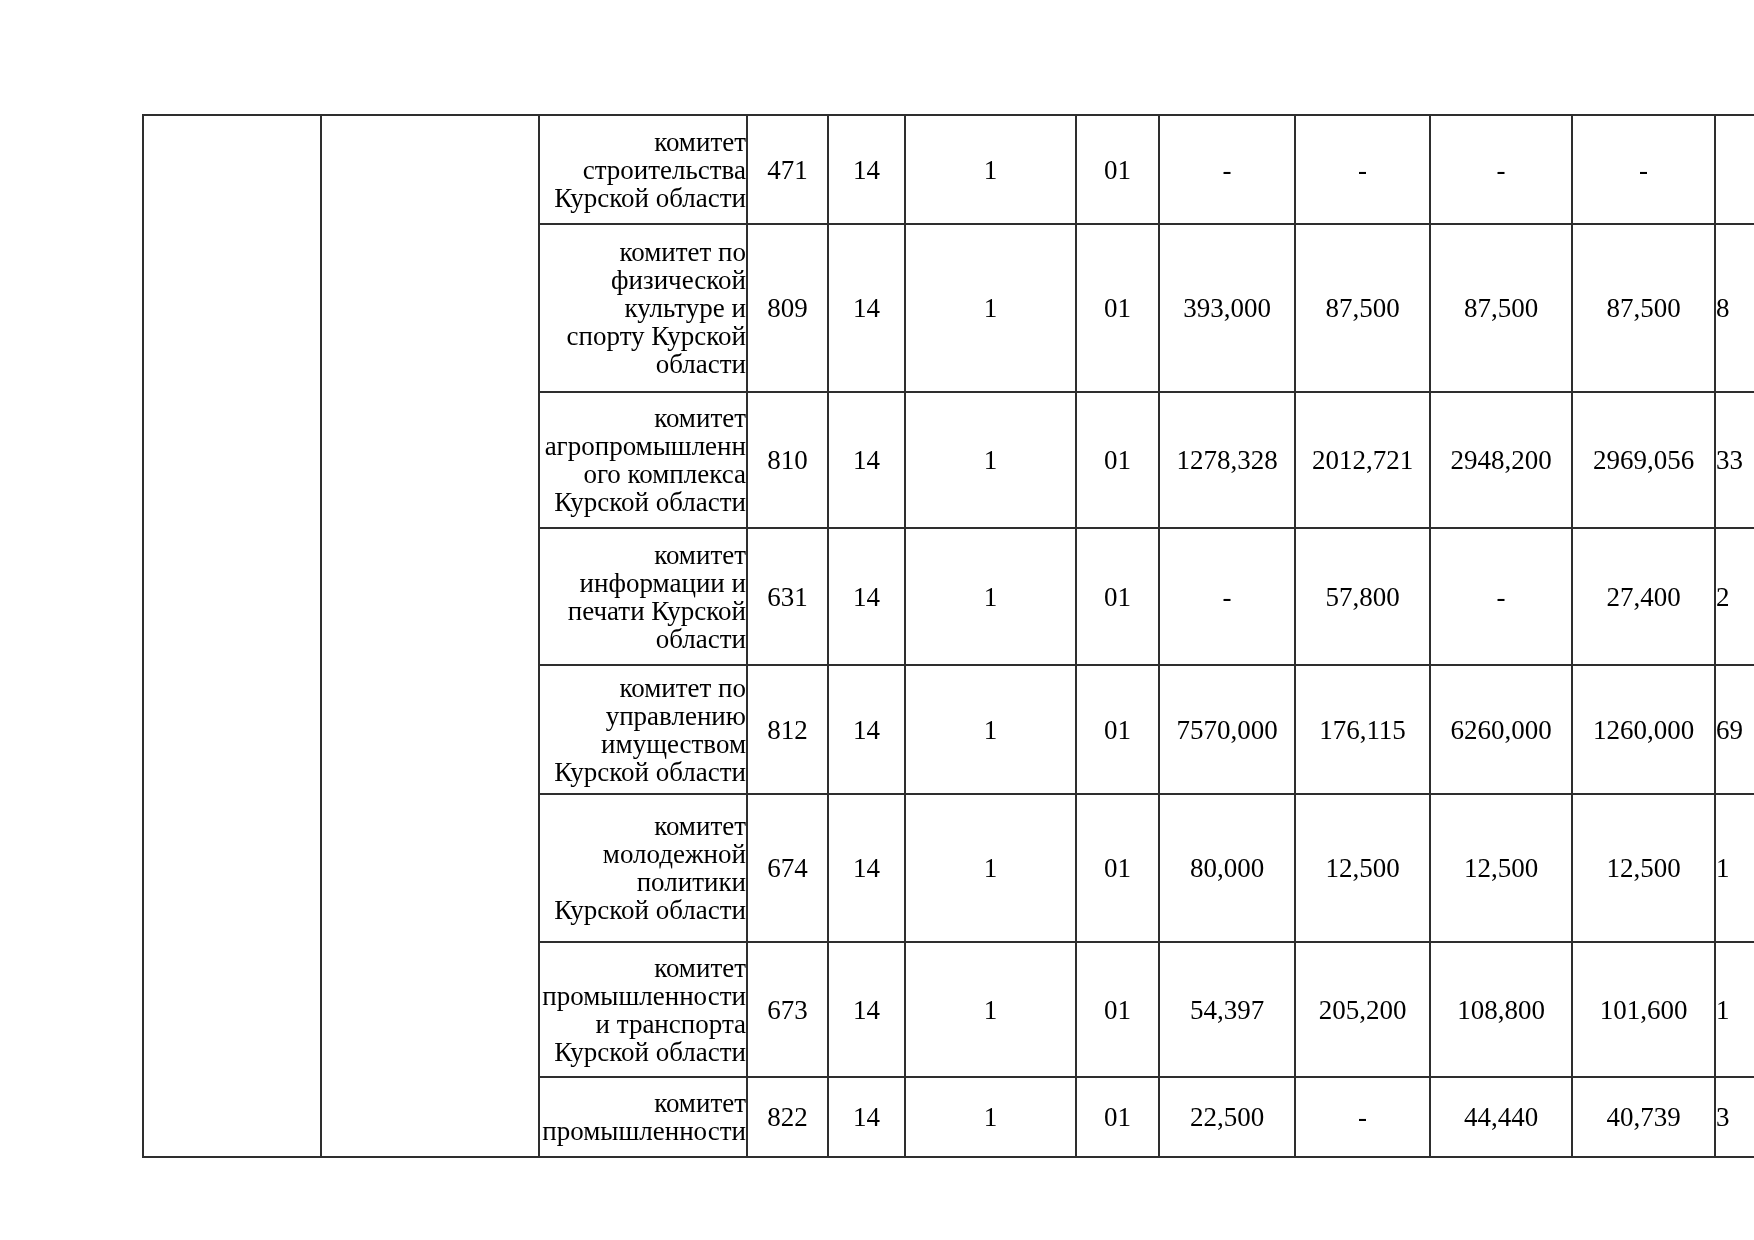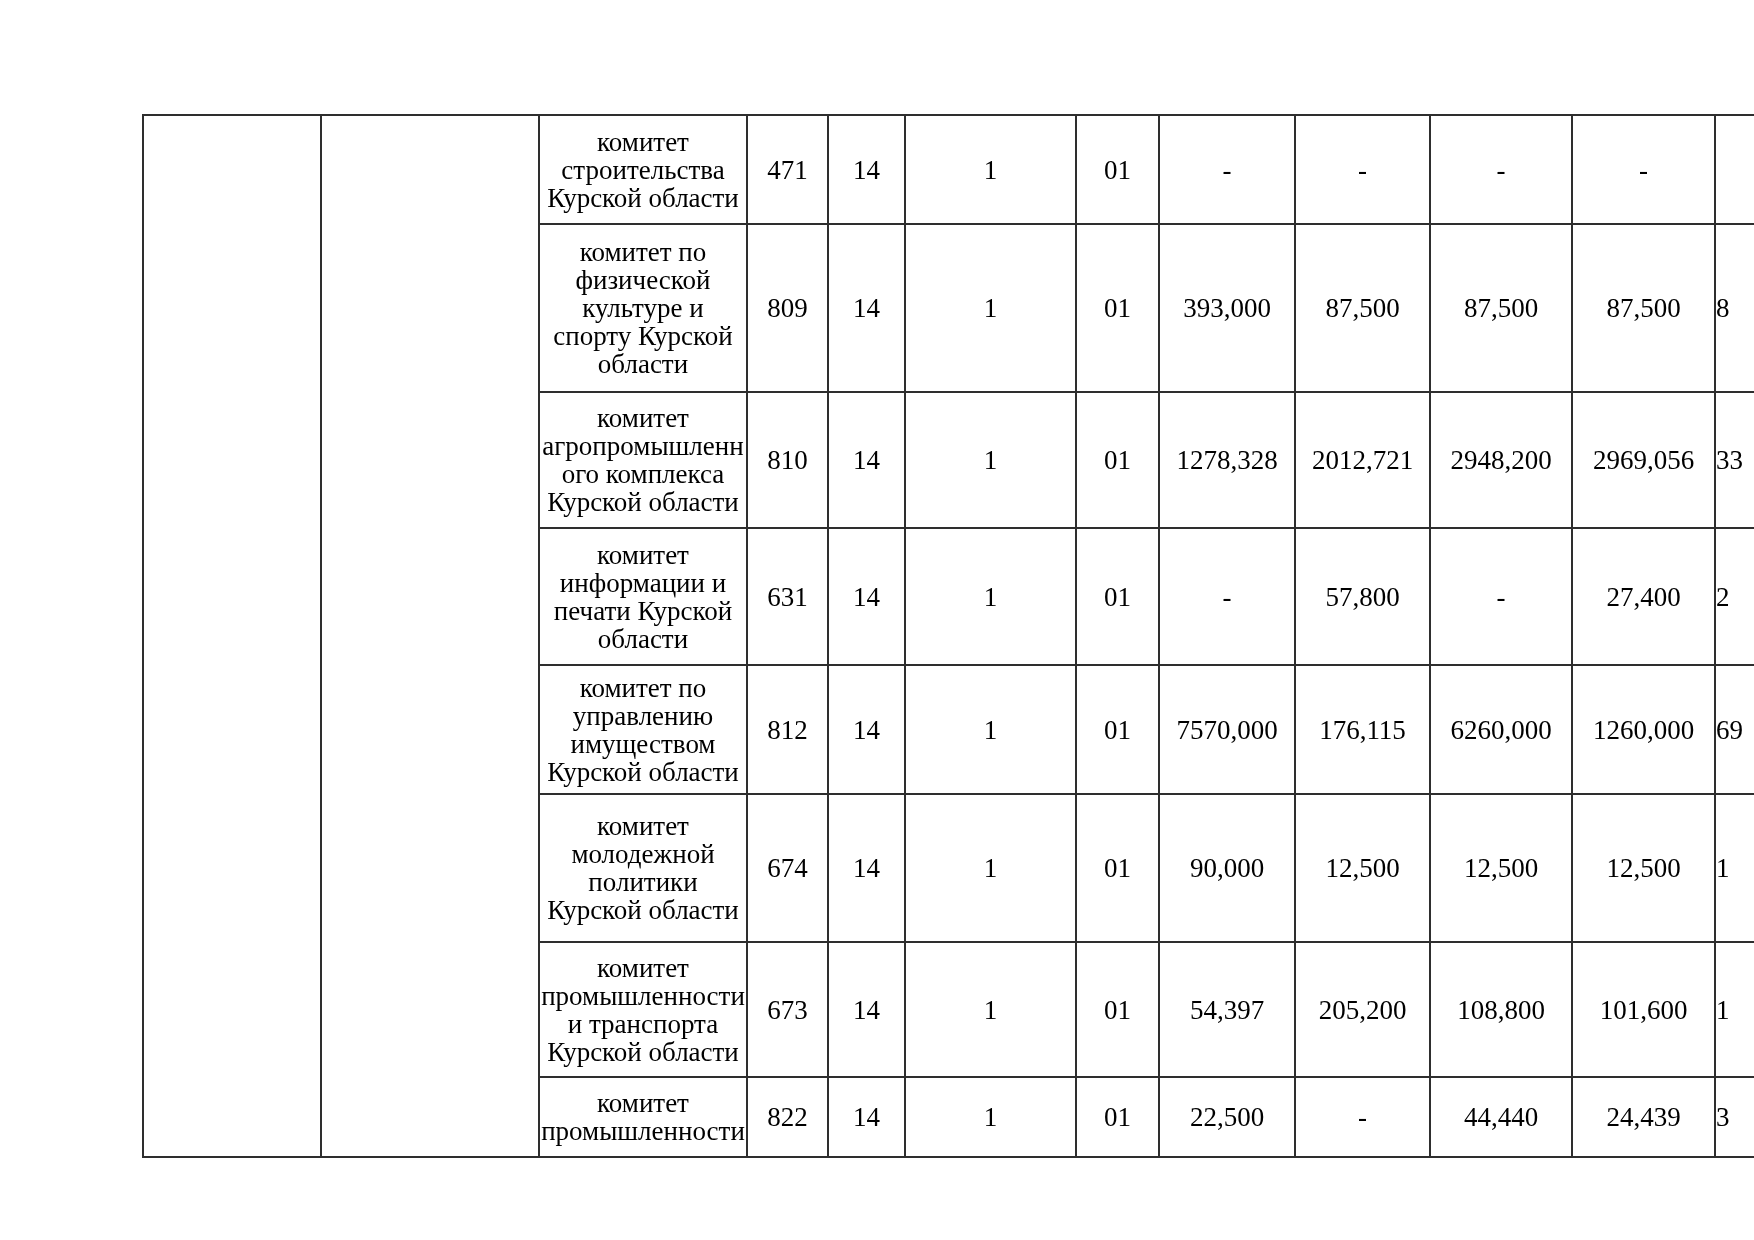--- a/index.html
+++ b/index.html
@@ -27,21 +27,21 @@
   }
   table.budget-table td {
     border: 2px solid #2e2e2e;
     padding: 0;
     vertical-align: middle;
     font-size: 27px;
     line-height: 28px;
     overflow: hidden;
   }
   td.name-cell {
-    text-align: center;
+    text-align: right;
     padding-left: 9px;
     padding-right: 4px;
     white-space: pre-line;
   }
   td.num-cell {
     text-align: center;
   }
   td.partial-cell {
     text-align: left;
     padding-left: 26px;
@@ -172,21 +172,21 @@
         </tr>
         <tr>
           <td class="name-cell">комитет
 молодежной
 политики
 Курской области</td>
           <td class="num-cell">674</td>
           <td class="num-cell">14</td>
           <td class="num-cell">1</td>
           <td class="num-cell">01</td>
-          <td class="num-cell">90,000</td>
+          <td class="num-cell">80,000</td>
           <td class="num-cell">12,500</td>
           <td class="num-cell">12,500</td>
           <td class="num-cell">12,500</td>
           <td class="num-cell partial-cell">1</td>
         </tr>
         <tr>
           <td class="name-cell">комитет
 промышленности
 и транспорта
 Курской области</td>
@@ -203,18 +203,18 @@
         <tr>
           <td class="name-cell">комитет
 промышленности</td>
           <td class="num-cell">822</td>
           <td class="num-cell">14</td>
           <td class="num-cell">1</td>
           <td class="num-cell">01</td>
           <td class="num-cell">22,500</td>
           <td class="num-cell">-</td>
           <td class="num-cell">44,440</td>
-          <td class="num-cell">24,439</td>
+          <td class="num-cell">40,739</td>
           <td class="num-cell partial-cell">3</td>
         </tr>
       </tbody>
   </table>
 </div>
 
 </body></html>

